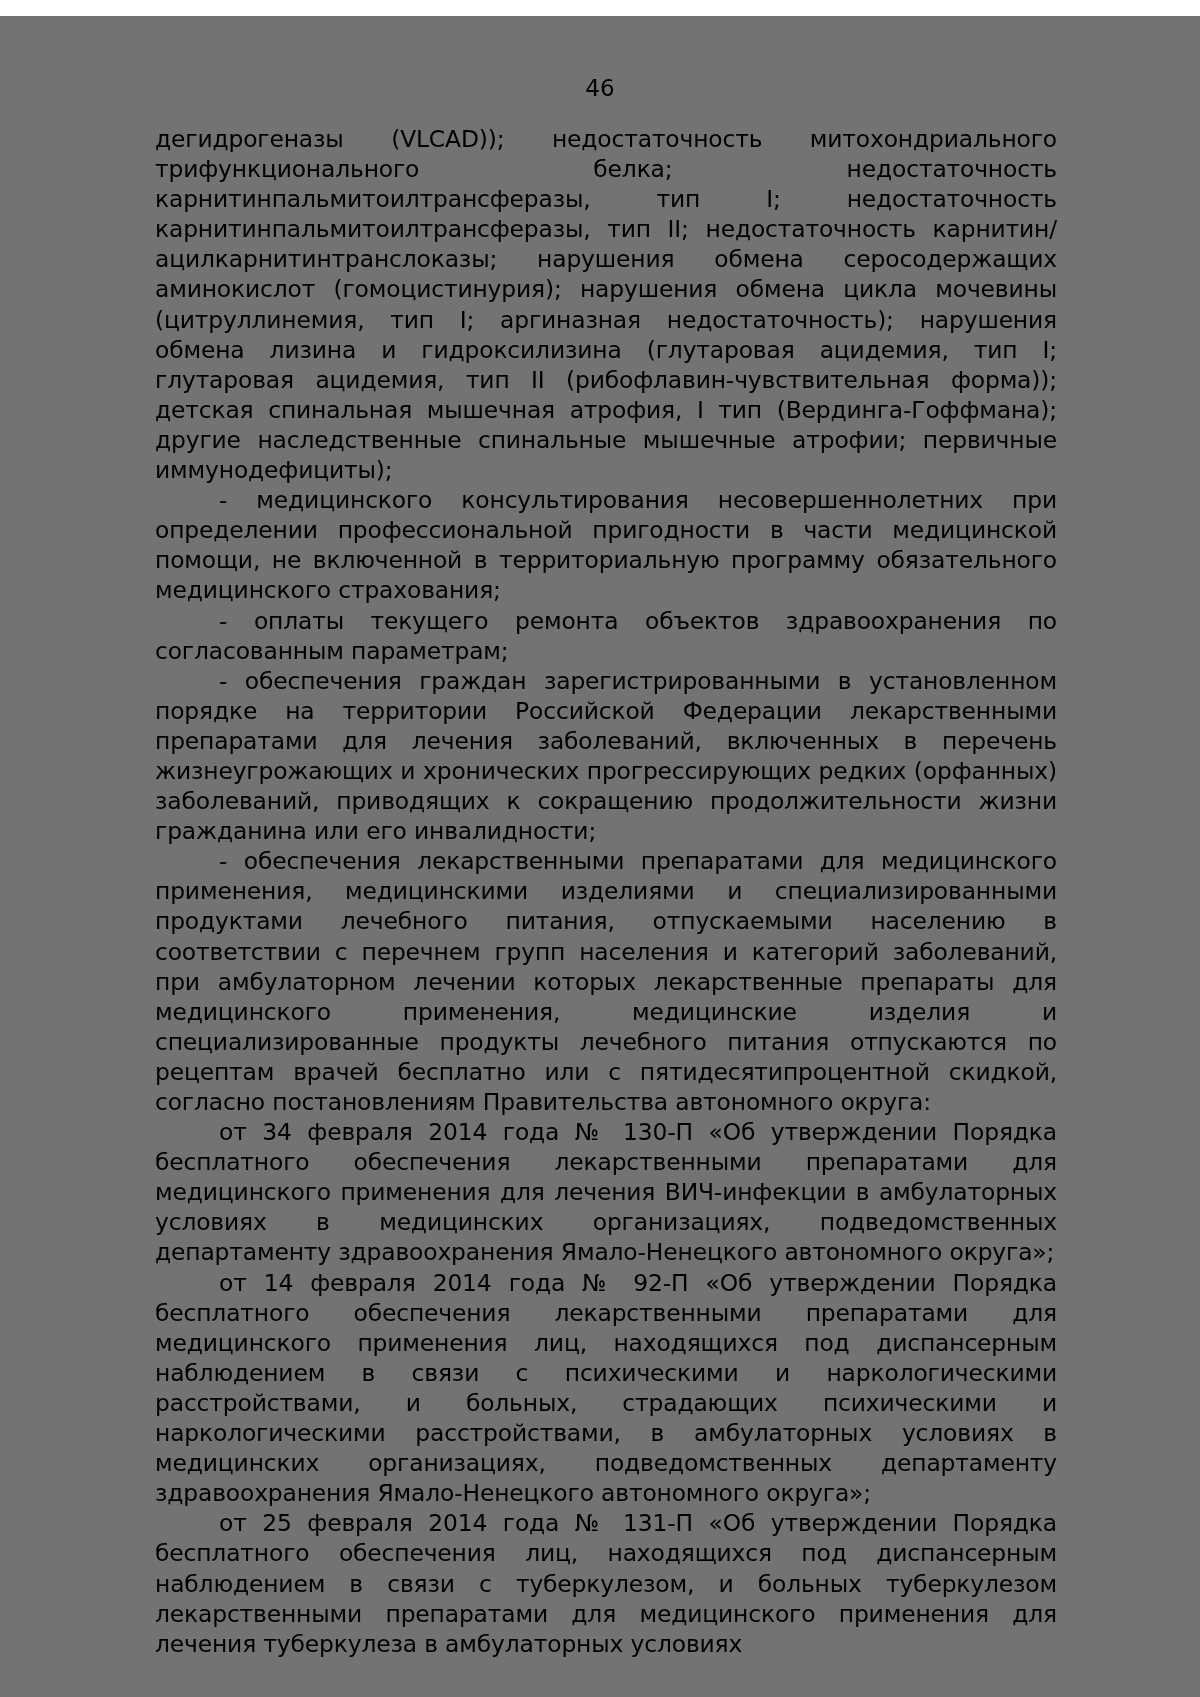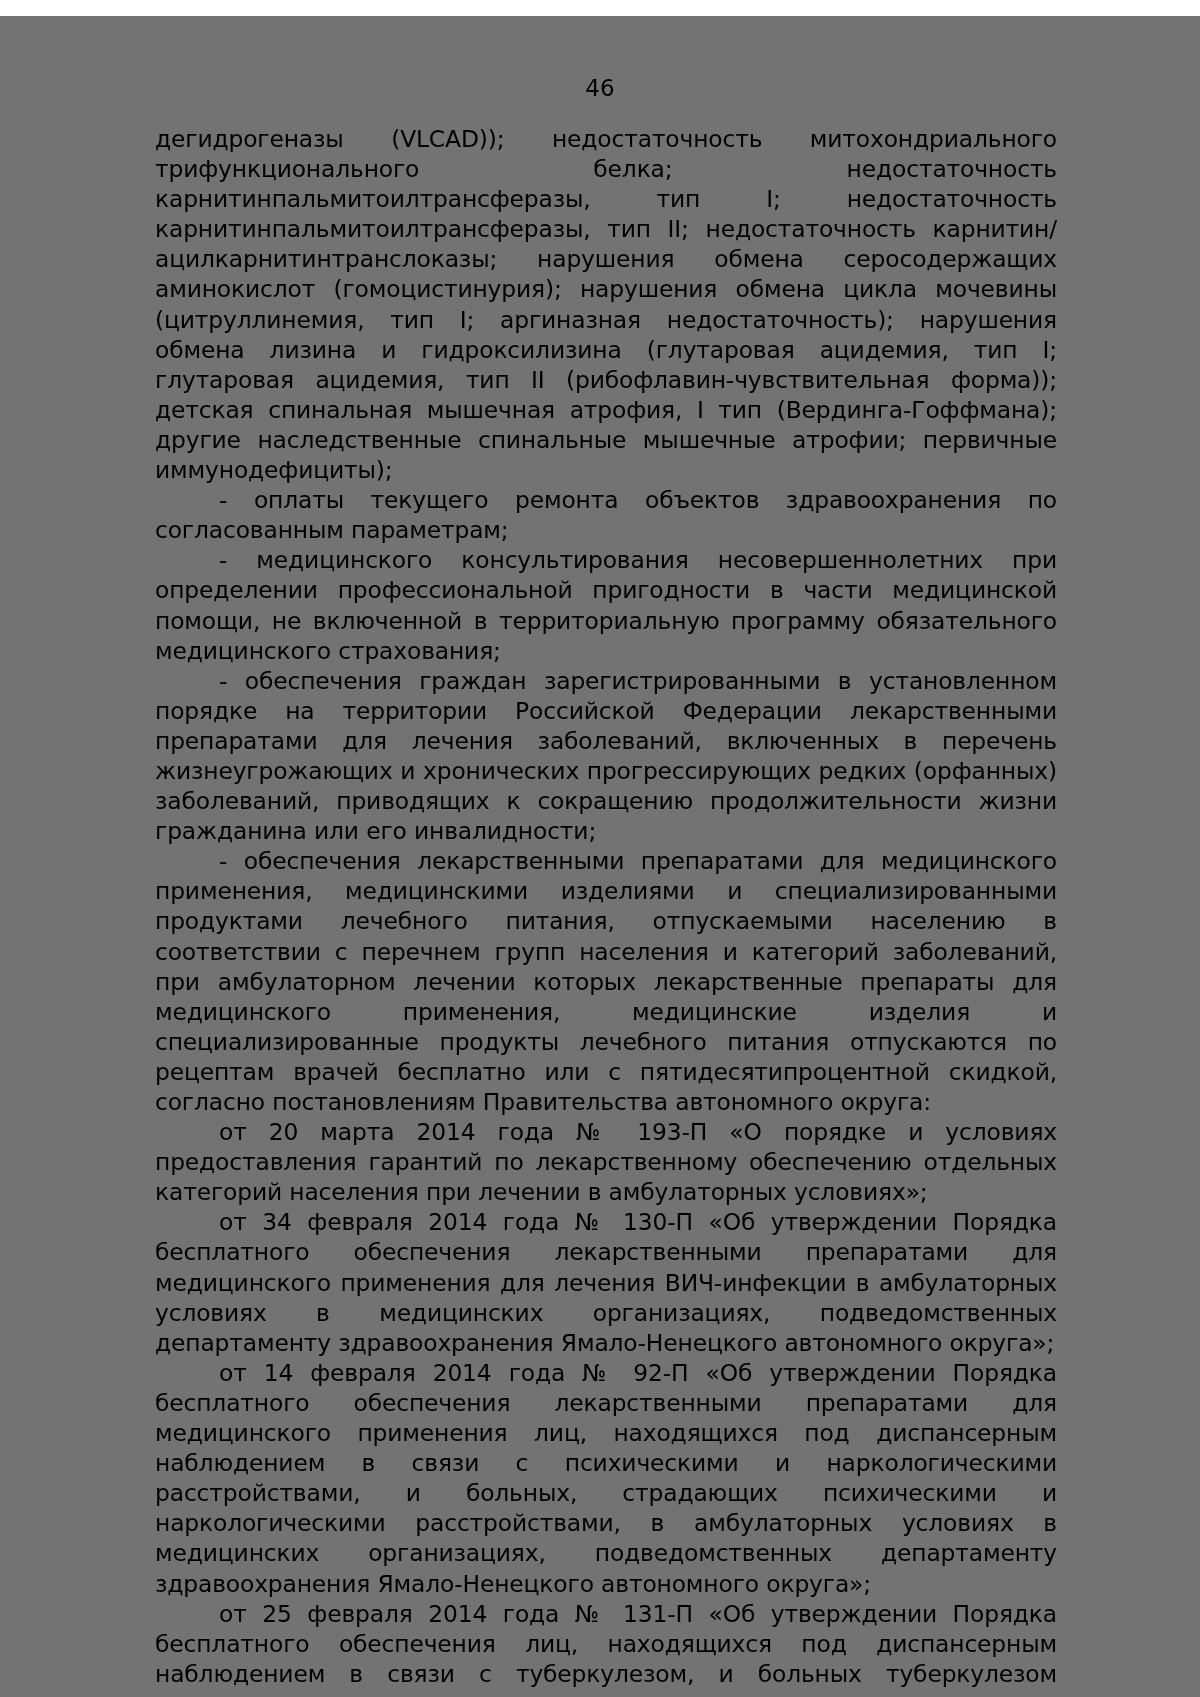--- a/index.html
+++ b/index.html
@@ -60,23 +60,22 @@
 </style>
 </head>
 <body>
 
 <div class="page">
 
   <div class="page-number">46</div>
 
   <div class="body-text">
     <p class="para noindent">дегидрогеназы (VLCAD)); недостаточность митохондриального трифункционального белка; недостаточность карнитинпальмитоилтрансферазы, тип I; недостаточность карнитинпальмитоилтрансферазы, тип II; недостаточность карнитин/ацилкарнитинтранслоказы; нарушения обмена серосодержащих аминокислот (гомоцистинурия); нарушения обмена цикла мочевины (цитруллинемия, тип I; аргиназная недостаточность); нарушения обмена лизина и гидроксилизина (глутаровая ацидемия, тип I; глутаровая ацидемия, тип II (рибофлавин-чувствительная форма)); детская спинальная мышечная атрофия, I тип (Вердинга-Гоффмана); другие наследственные спинальные мышечные атрофии; первичные иммунодефициты);</p>
+    <p class="para indent">- медицинского консультирования несовершеннолетних при определении профессиональной пригодности в части медицинской помощи, не включенной в территориальную программу обязательного медицинского страхования;</p>
     <p class="para indent">- оплаты текущего ремонта объектов здравоохранения по согласованным параметрам;</p>
-    <p class="para indent">- медицинского консультирования несовершеннолетних при определении профессиональной пригодности в части медицинской помощи, не включенной в территориальную программу обязательного медицинского страхования;</p>
     <p class="para indent">- обеспечения граждан зарегистрированными в установленном порядке на территории Российской Федерации лекарственными препаратами для лечения заболеваний, включенных в перечень жизнеугрожающих и хронических прогрессирующих редких (орфанных) заболеваний, приводящих к сокращению продолжительности жизни гражданина или его инвалидности;</p>
     <p class="para indent">- обеспечения лекарственными препаратами для медицинского применения, медицинскими изделиями и специализированными продуктами лечебного питания, отпускаемыми населению в соответствии с перечнем групп населения и категорий заболеваний, при амбулаторном лечении которых лекарственные препараты для медицинского применения, медицинские изделия и специализированные продукты лечебного питания отпускаются по рецептам врачей бесплатно или с пятидесятипроцентной скидкой, согласно постановлениям Правительства автономного округа:</p>
-    <p class="para indent">от 20 марта 2014 года № 193-П «О порядке и условиях предоставления гарантий по лекарственному обеспечению отдельных категорий населения при лечении в амбулаторных условиях»;</p>
     <p class="para indent">от 34 февраля 2014 года № 130-П «Об утверждении Порядка бесплатного обеспечения лекарственными препаратами для медицинского применения для лечения ВИЧ-инфекции в амбулаторных условиях в медицинских организациях, подведомственных департаменту здравоохранения Ямало-Ненецкого автономного округа»;</p>
     <p class="para indent">от 14 февраля 2014 года № 92-П «Об утверждении Порядка бесплатного обеспечения лекарственными препаратами для медицинского применения лиц, находящихся под диспансерным наблюдением в связи с психическими и наркологическими расстройствами, и больных, страдающих психическими и наркологическими расстройствами, в амбулаторных условиях в медицинских организациях, подведомственных департаменту здравоохранения Ямало-Ненецкого автономного округа»;</p>
     <p class="para indent">от 25 февраля 2014 года № 131-П «Об утверждении Порядка бесплатного обеспечения лиц, находящихся под диспансерным наблюдением в связи с туберкулезом, и больных туберкулезом лекарственными препаратами для медицинского применения для лечения туберкулеза в амбулаторных условиях</p>
   </div>
 
 </div>
 
 </body></html>

